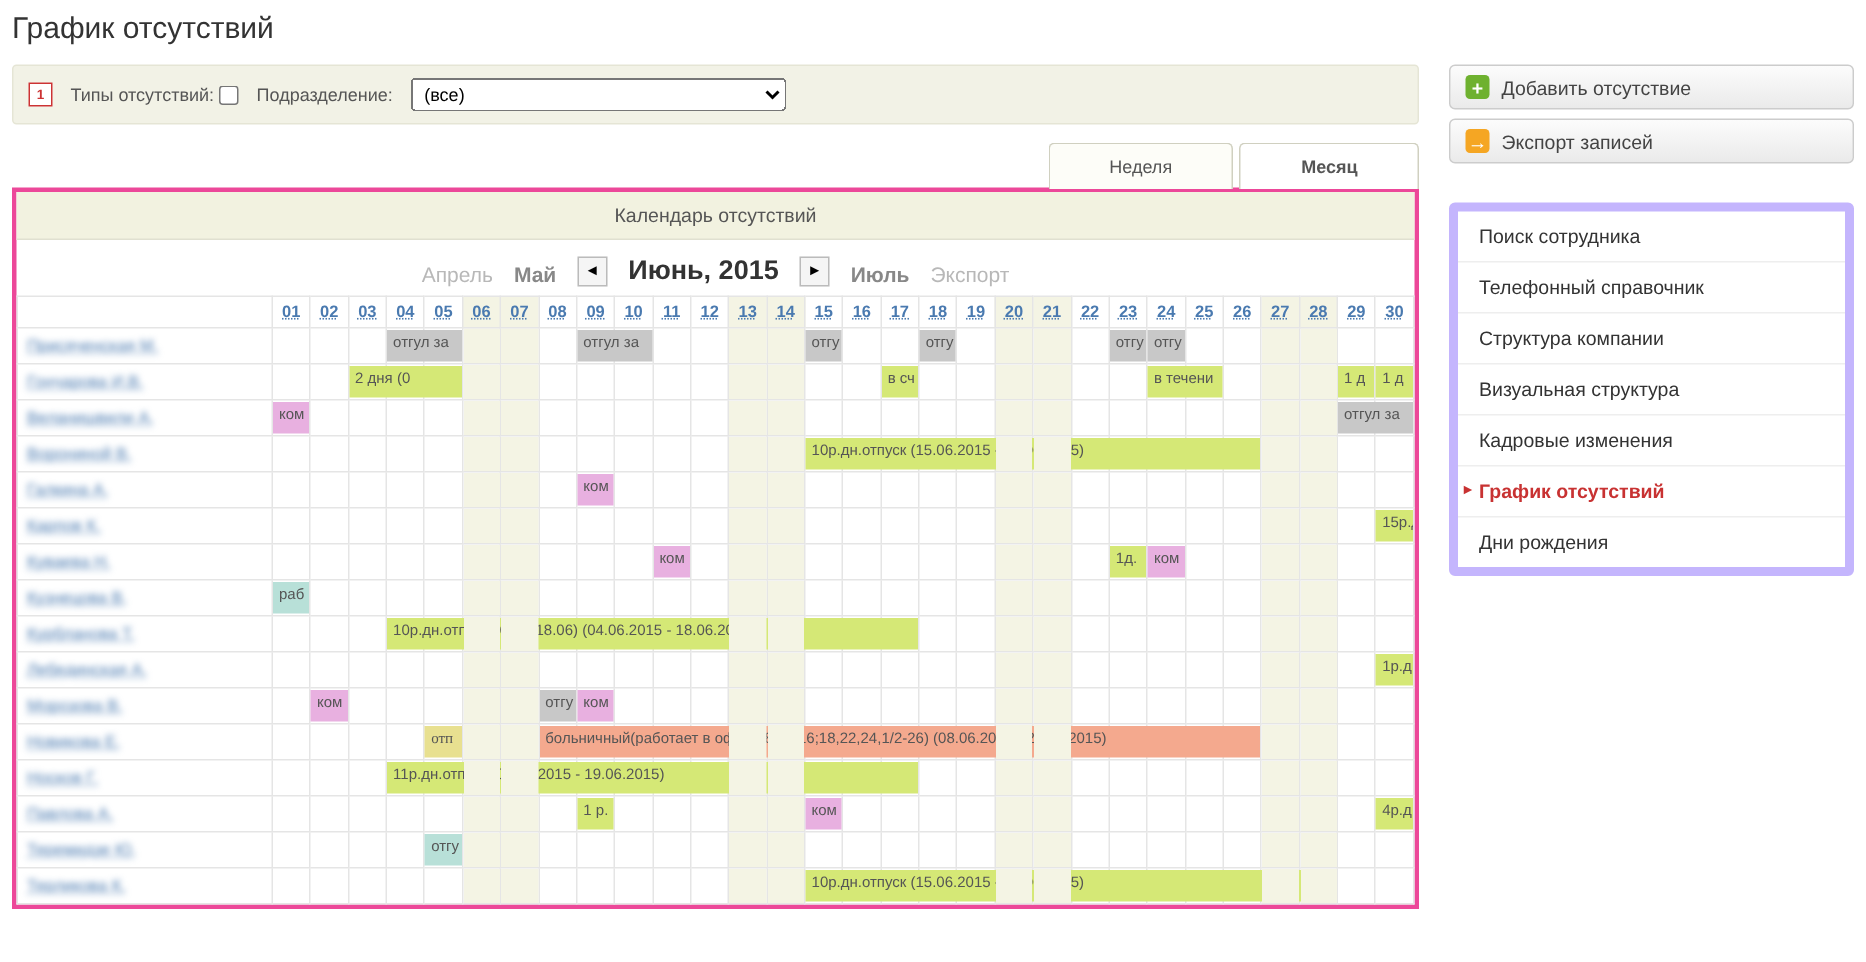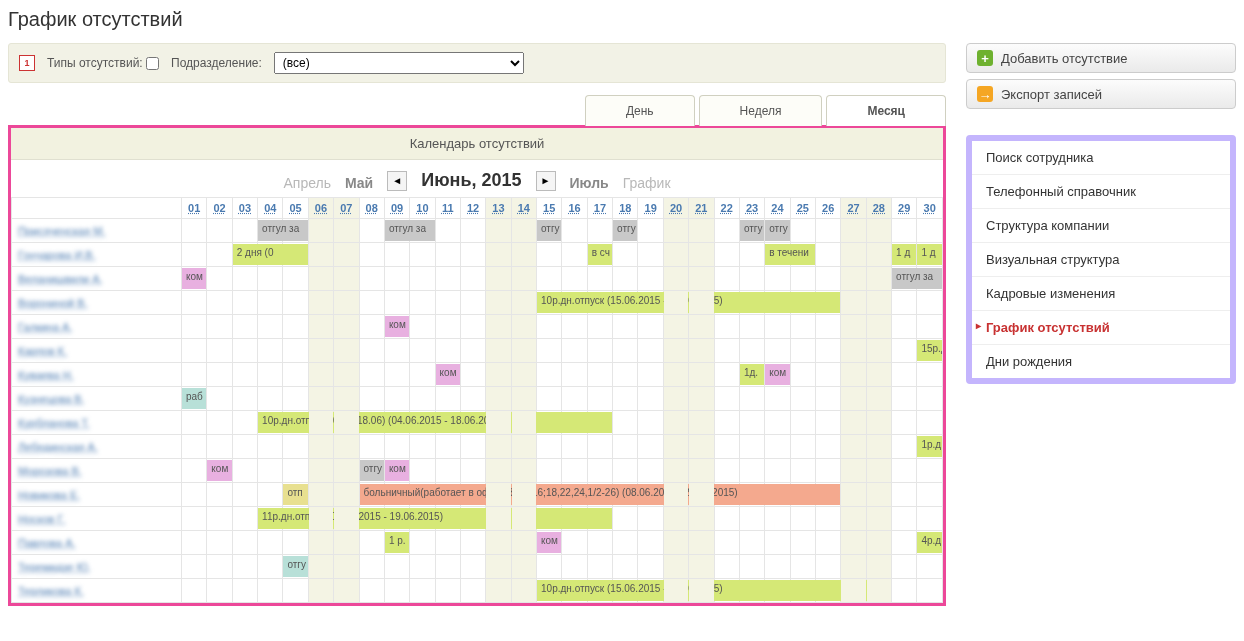--- a/index.html
+++ b/index.html
@@ -65,35 +65,34 @@
 <div class="layout">
   <div class="main">
     <div class="toolbar">
       <span class="cal-icon">1</span>
       <label><span>Типы отсутствий:</span> <input type="checkbox" style=""></label>
       <label>Подразделение:</label>
       <select><option>(все)</option></select>
     </div>
 
     <div class="view-tabs" id="view-tabs">
-        <div class="view-tab inactive">День</div>
         <div class="view-tab inactive">Неделя</div>
         <div class="view-tab active">Месяц</div>
       </div>
 
     <div class="calendar-wrap">
       <div class="calendar-title">Календарь отсутствий</div>
       <div class="month-nav">
         <span>Апрель</span>
         <span class="near">Май</span>
         <button>◄</button>
         <span class="current">Июнь, 2015</span>
         <button>►</button>
         <span class="near">Июль</span>
-        <span>График</span>
+        <span>Экспорт</span>
       </div>
       <table class="cal-table" id="cal-table">
         <thead>
             <tr id="head-row">
               <th class="name-col"></th>
               <th class="day"><a>01</a></th>
               <th class="day"><a>02</a></th>
               <th class="day"><a>03</a></th>
               <th class="day"><a>04</a></th>
               <th class="day"><a>05</a></th>
@@ -538,21 +537,21 @@
               <td></td>
               <td></td>
             </tr>
             <tr>
               <td class="name-cell"><a>Новикова Е.</a></td>
               <td></td>
               <td></td>
               <td></td>
               <td></td>
               <td style="overflow: visible;">
-                <div class="entry yellow" style="width: calc(100% + 0px);">отп</div>
+                <div class="entry yellow" style="width: calc(100% + 0px); font-family: Liberation Serif, serif;">отп</div>
               </td>
               <td class="weekend"></td>
               <td class="weekend"></td>
               <td style="overflow: visible;">
                 <div class="entry sick" style="width: calc(1900% + 18px);">больничный(работает в офисе-8;10;16;18,22,24,1/2-26) (08.06.2015 - 26.06.2015)</div>
               </td>
               <td></td>
               <td></td>
               <td></td>
               <td></td>

